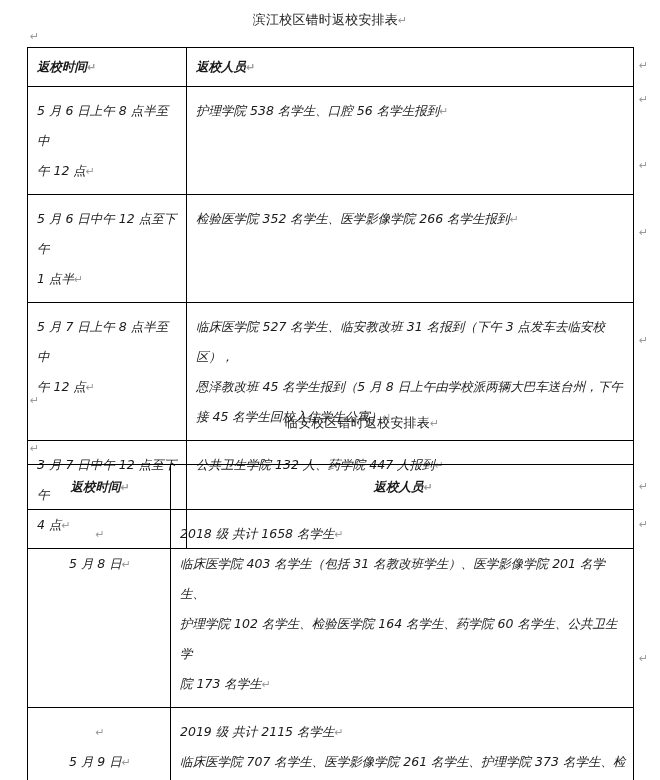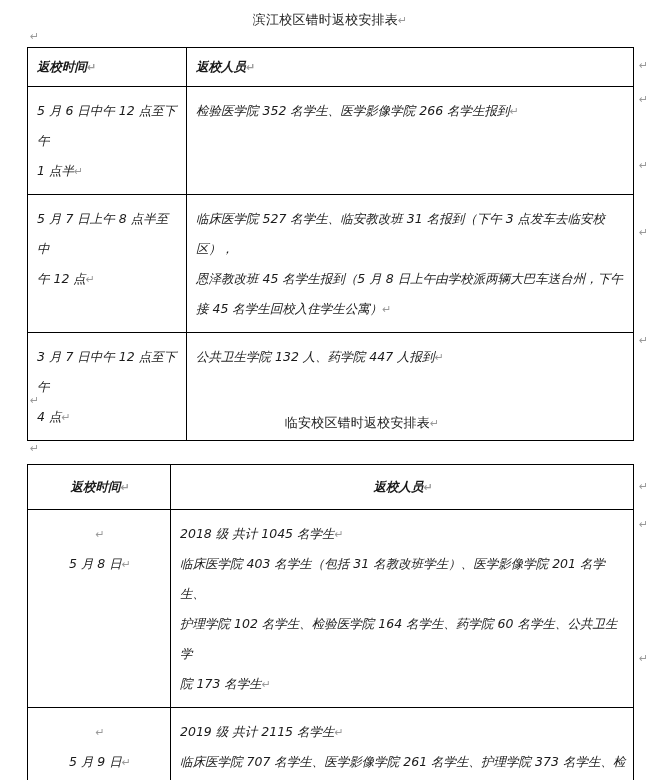--- a/index.html
+++ b/index.html
@@ -163,20 +163,33 @@
             <span>返校时间</span><span class="pilcrow">↵</span>
           </div>
         </td>
         <td>
           <div class="cell-inner hdr">
             <span>返校人员</span><span class="pilcrow">↵</span>
           </div>
         </td>
       </tr>
 
+      <tr>
+        <td>
+          <div class="cell-inner">
+            <p>5 月 6 日上午 8 点半至中</p>
+            <p><span>午 12 点</span><span class="pilcrow">↵</span></p>
+          </div>
+        </td>
+        <td>
+          <div class="cell-inner">
+            <p><span>护理学院 538 名学生、口腔 56 名学生报到</span><span class="pilcrow">↵</span></p>
+          </div>
+        </td>
+      </tr>
 
       <tr>
         <td>
           <div class="cell-inner">
             <p>5 月 6 日中午 12 点至下午</p>
             <p><span>1 点半</span><span class="pilcrow">↵</span></p>
           </div>
         </td>
         <td>
           <div class="cell-inner">
@@ -252,21 +265,21 @@
 
       <tr>
         <td>
           <div class="cell-inner center">
             <p class="blank-line"><span class="pilcrow">↵</span></p>
             <p><span>5 月 8 日</span><span class="pilcrow">↵</span></p>
           </div>
         </td>
         <td>
           <div class="cell-inner">
-            <p><span>2018 级 共计 1045 名学生</span><span class="pilcrow">↵</span></p>
+            <p><span>2018 级 共计 1658 名学生</span><span class="pilcrow">↵</span></p>
             <p>临床医学院 403 名学生（包括 31 名教改班学生）、医学影像学院 201 名学生、</p>
             <p>护理学院 102 名学生、检验医学院 164 名学生、药学院 60 名学生、公共卫生学</p>
             <p><span>院 173 名学生</span><span class="pilcrow">↵</span></p>
           </div>
         </td>
       </tr>
 
       <tr>
         <td>
           <div class="cell-inner center">

